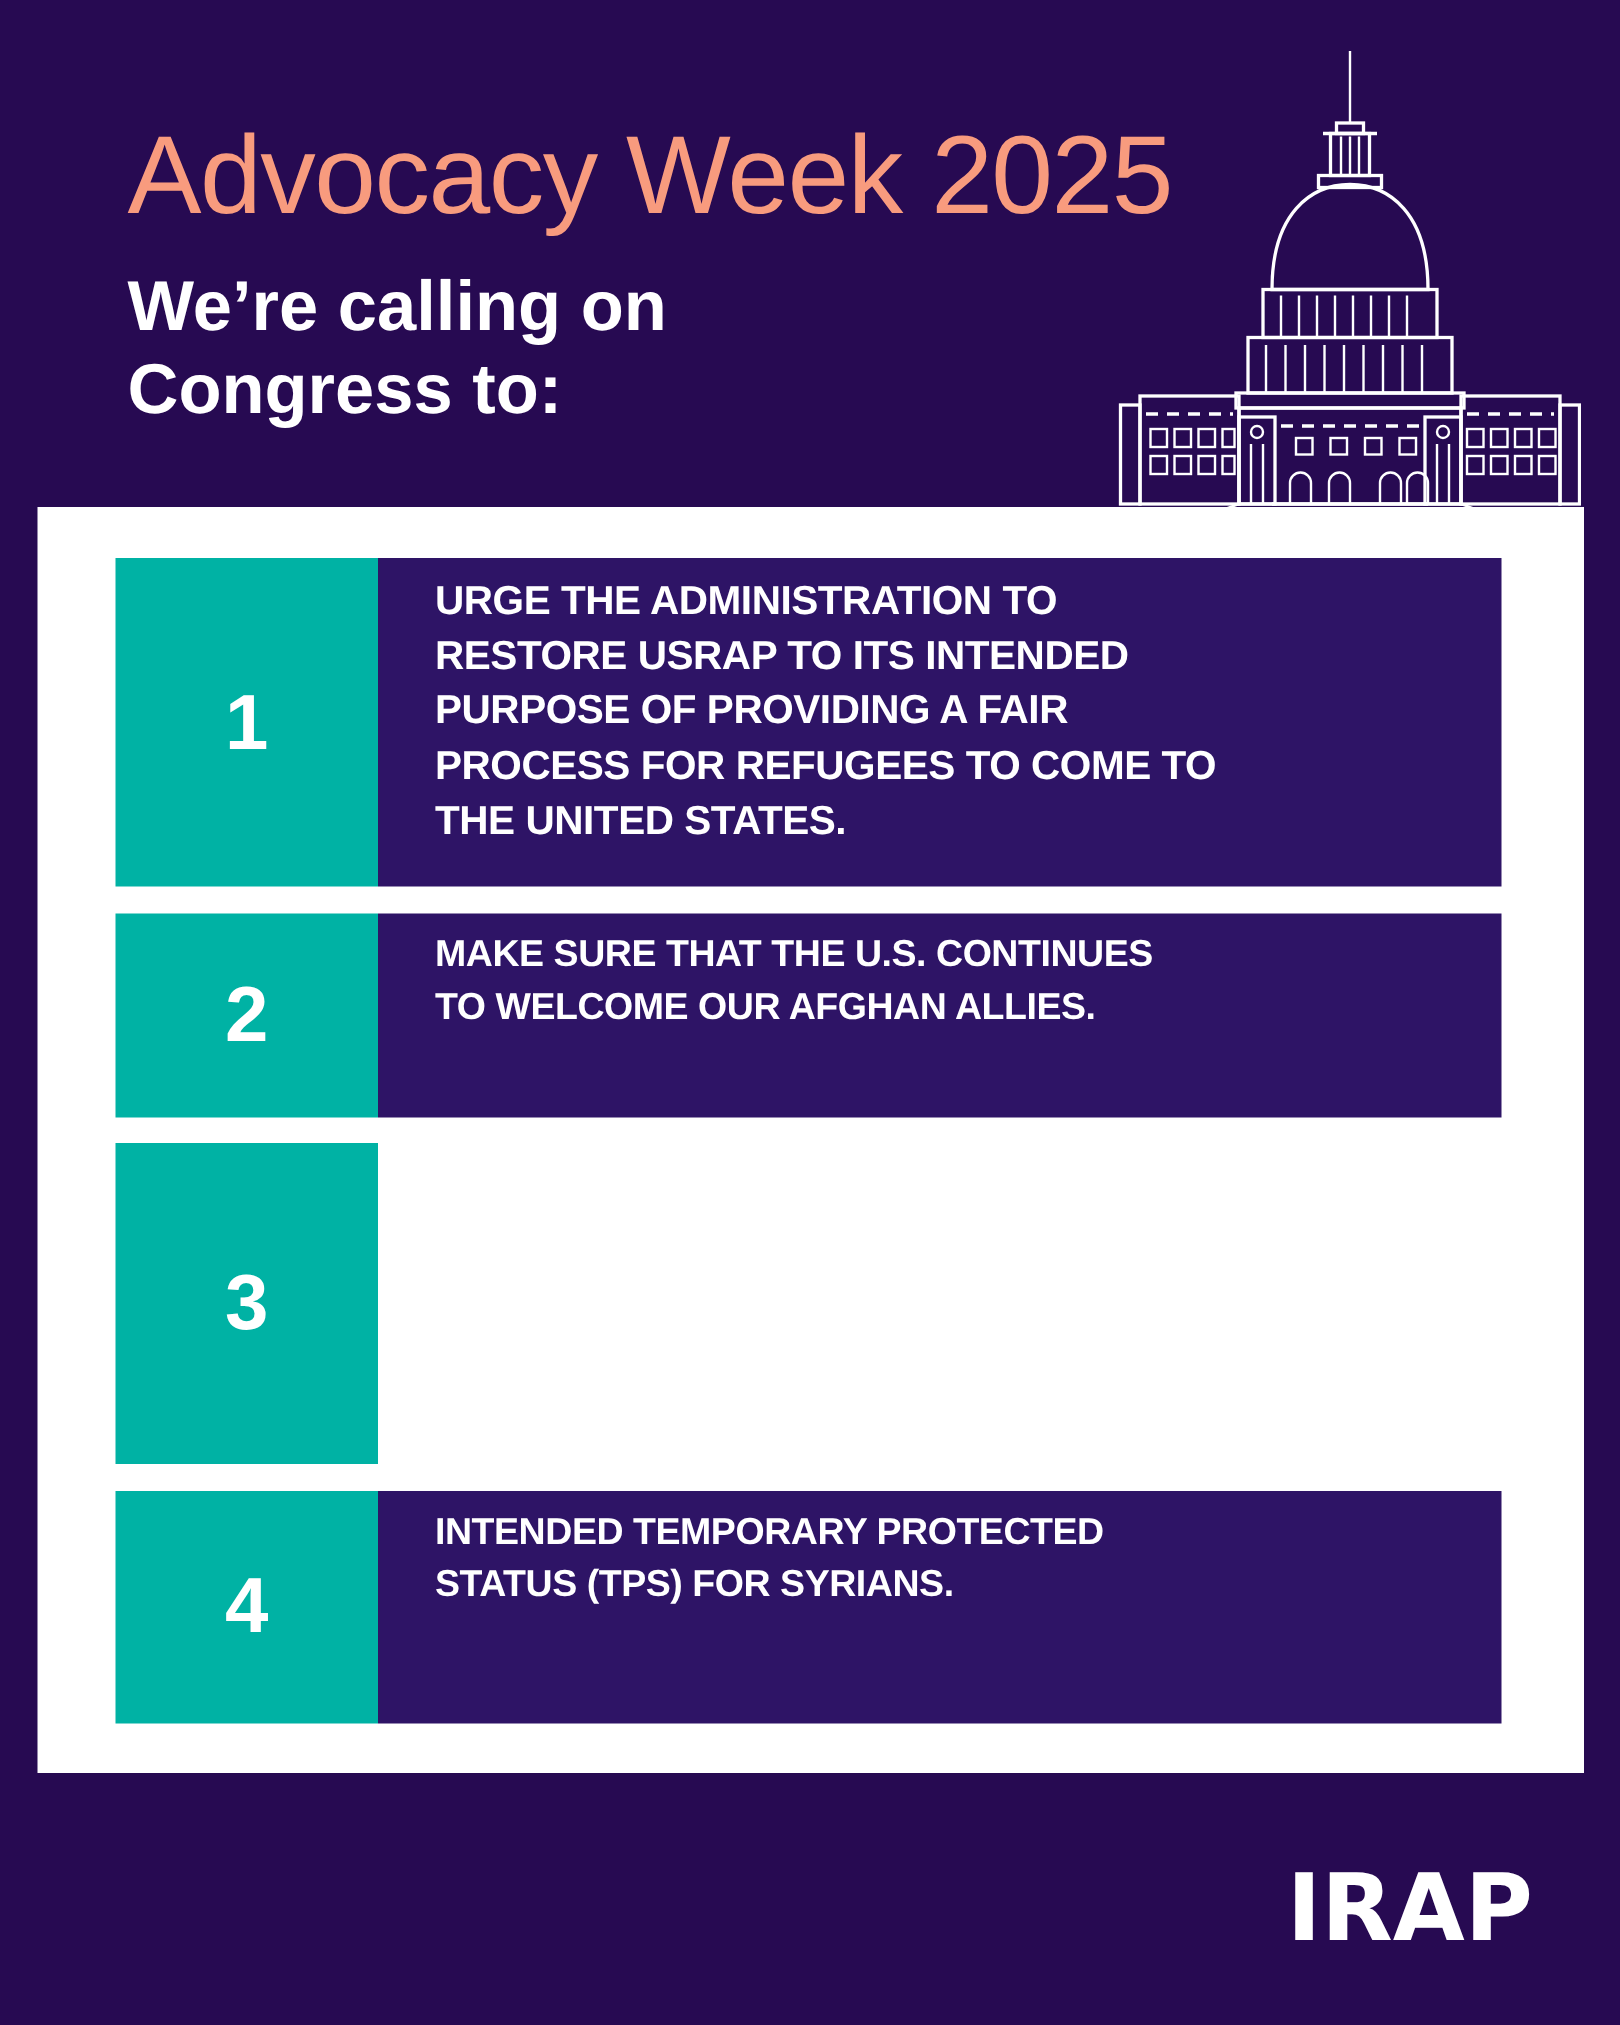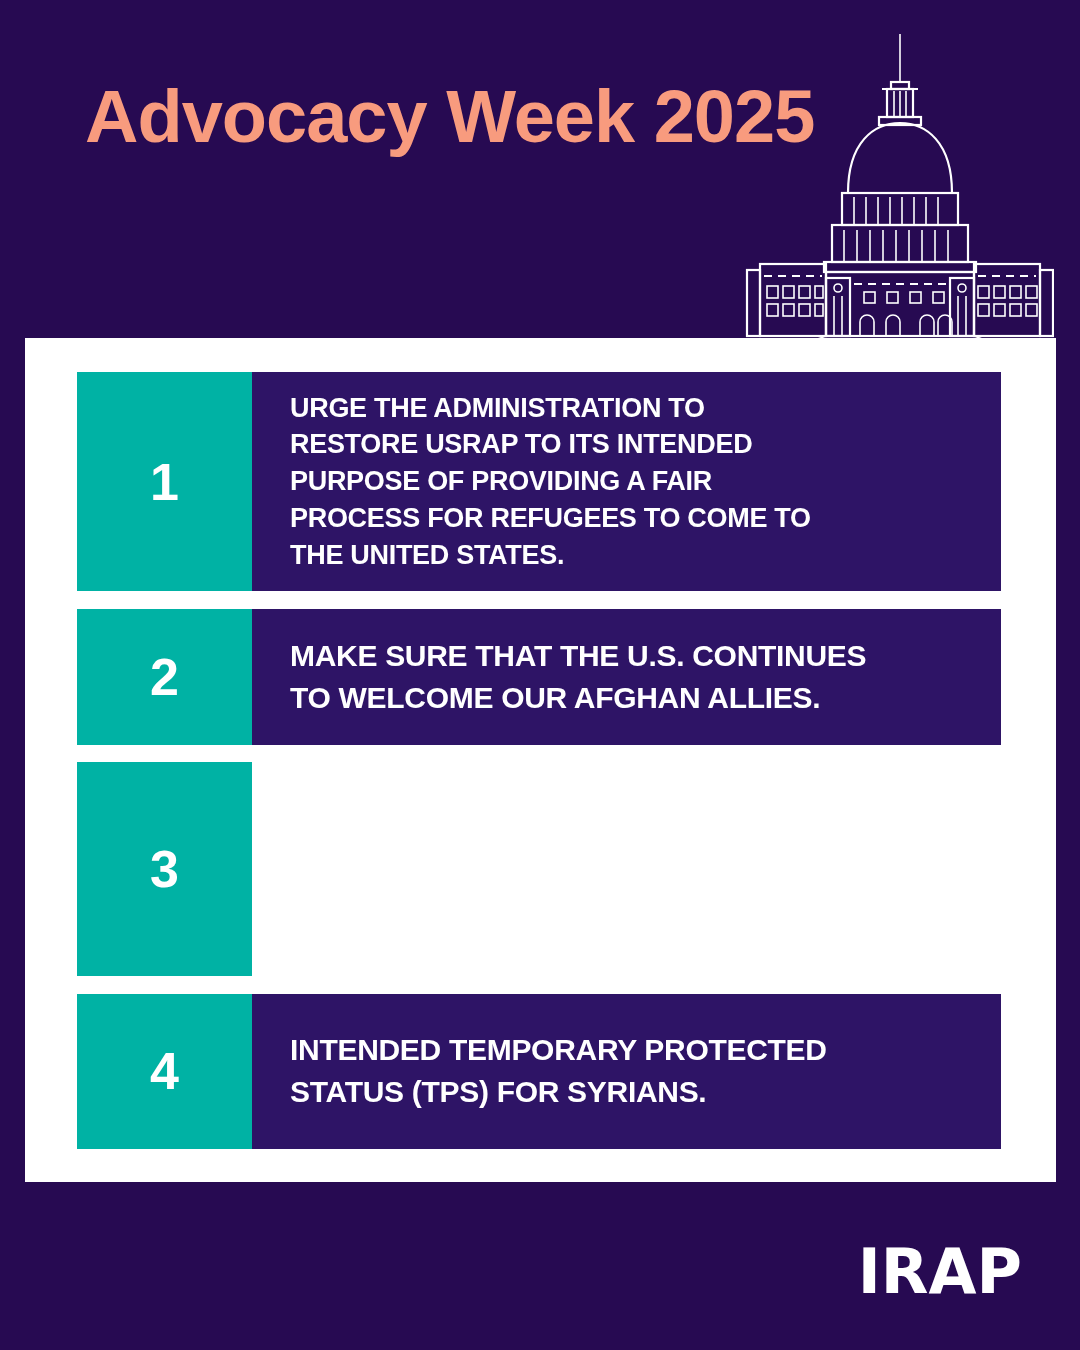--- a/index.html
+++ b/index.html
@@ -24,21 +24,21 @@
   }
   .header {
     position: absolute;
     left: 85px;
     top: 80px;
     z-index: 2;
   }
   .title {
     font-size: 74px;
     line-height: 1.0;
-    font-weight: bold;
+    font-weight: normal;
     letter-spacing: -1px;
     color: #F89B7E;
     margin: 0 0 22px 0;
     text-align: right;
   }
   .subtitle {
     font-size: 47px;
     line-height: 1.18;
     font-weight: bold;
     color: #FFFFFF;
@@ -77,34 +77,33 @@
   }
   .num {
     color: #FFFFFF;
     font-size: 52px;
     font-weight: bold;
   }
   .text-cell {
     flex: 1;
     background: #2E1466;
     display: flex;
-    align-items: center;
     box-sizing: border-box;
     padding: 10px 20px 10px 38px;
   }
   .item-text {
     color: #FFFFFF;
     font-weight: bold;
     white-space: pre-line;
     letter-spacing: -0.3px;
   }
   .row-1 .item-text { font-size: 27px; line-height: 1.36; }
   .row-2 .item-text,
   .row-3 .item-text,
-  .row-4 .item-text { font-size: 30px; line-height: 1.40; }
+  .row-4 .item-text { font-size: 25px; line-height: 1.40; }
   .logo {
     position: absolute;
     right: 58px;
     bottom: 42px;
     color: #FFFFFF;
     font-family: "DejaVu Sans", sans-serif;
     font-weight: bold;
     font-size: 62px;
     letter-spacing: 0px;
     z-index: 2;
@@ -219,20 +218,22 @@
     <line class="ln" x1="90" y1="316" x2="226" y2="316"></line>
     <line class="thin" x1="84" y1="306" x2="56" y2="316"></line>
     <line class="thin" x1="232" y1="306" x2="260" y2="316"></line>
     <line class="dash" x1="10" y1="312" x2="84" y2="312"></line>
     <line class="dash" x1="232" y1="312" x2="306" y2="312"></line>
   </svg>
 </div>
 
 <div class="header">
   <h1 class="title">Advocacy Week 2025</h1>
+  <h2 class="subtitle">We’re calling on
+Congress to:</h2>
 </div>
 
 <div class="panel">
 
   <div class="row row-1">
     <div class="num-cell">
       <span class="num">1</span>
     </div>
     <div class="text-cell">
       <span class="item-text">URGE THE ADMINISTRATION TO

